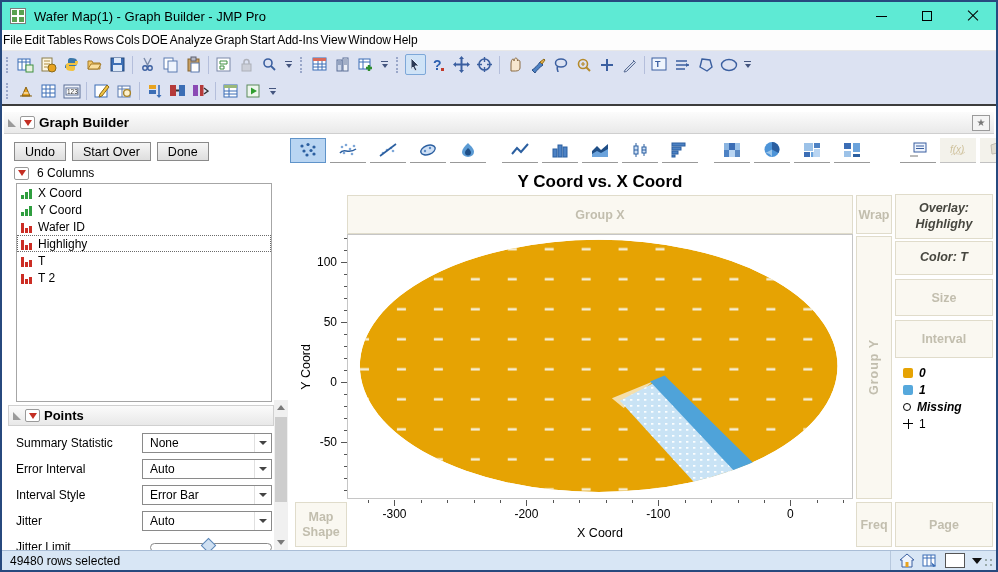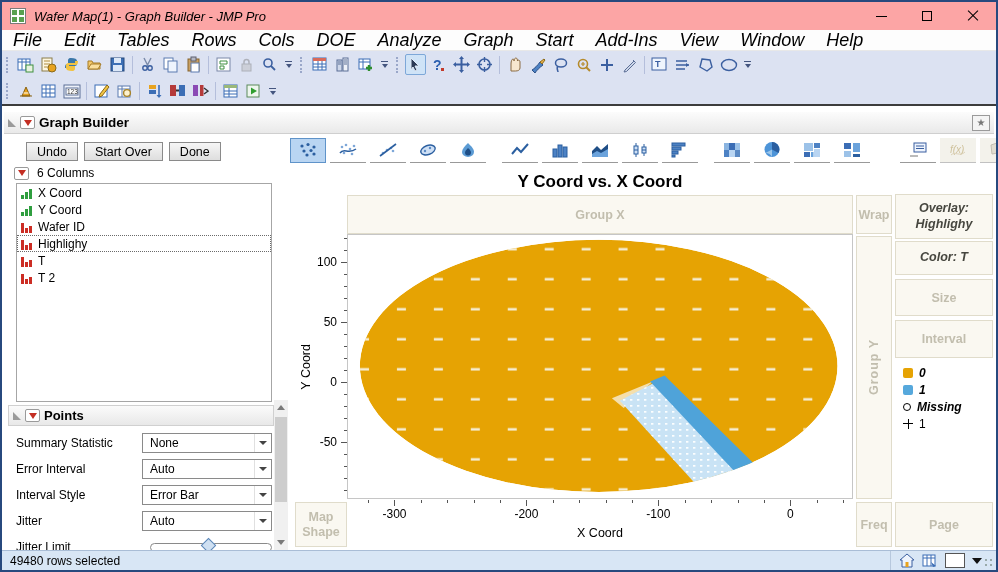--- a/index.html
+++ b/index.html
@@ -1,38 +1,38 @@
 <!DOCTYPE html>
 <html><head>
 <meta charset="utf-8">
 <style>
   * { margin:0; padding:0; box-sizing:border-box; }
   html,body { font-family:"Liberation Sans",sans-serif; }
   #app { position:relative; width:998px; height:572px; background:#fff;
          border:2px solid #27497e; overflow:hidden; font-size:12px; color:#000; }
 
   
-  .titlebar { position:absolute; left:0; top:0; width:994px; height:28px; background:#fca5a5;
-              display:flex; align-items:center;font-style:italic; }
+  .titlebar { position:absolute; left:0; top:0; width:994px; height:28px; background:#5eead4;
+              display:flex; align-items:center; }
   .app-icon { width:16px; height:16px; margin:0 8px 0 8px; border:1px solid #7a7a7a; background:#fff;
               display:grid; grid-template-columns:1fr 1fr; grid-template-rows:1fr 1fr; gap:2px; padding:1px; }
   .app-icon i { background:#59a14f; }
   .titletext { font-size:13px; }
   .wincontrols { margin-left:auto; display:flex; height:100%; }
   .winbtn { width:46px; height:100%; display:flex; align-items:center; justify-content:center; }
   .glyph-min { width:11px; height:1px; background:#000; }
   .glyph-max { width:10px; height:10px; border:1px solid #000; }
   .glyph-close { position:relative; width:12px; height:12px; }
   .glyph-close::before,.glyph-close::after { content:""; position:absolute; left:-1px; top:5px; width:14px; height:1px; background:#000; }
   .glyph-close::before { transform:rotate(45deg); } .glyph-close::after { transform:rotate(-45deg); }
 
   
   .menubar { position:absolute; left:0; top:28px; width:994px; height:21px; background:#fdfdfd;
              display:flex; align-items:center; border-bottom:1px solid #e8e8e8; }
-  .menuitem { padding:2px 11px; font-size:18px;font-style:italic; }
+  .menuitem { padding:2px 1px; font-size:12px; }
 
   
   .tb { position:absolute; left:0; width:994px; background:#dce2f2; display:flex; align-items:center; }
   .tb1 { top:49px; height:27px; } .tb2 { top:76px; height:26px; }
   .tbsep-dark { position:absolute; left:0; top:102px; width:994px; height:2px; background:#3c3c3c; }
   .grip { width:5px; height:16px; border-left:2px dotted #9aa7c9; margin:0 3px 0 4px; }
   .vsep { width:1px; height:18px; background:#b4bedb; margin:0 3px; }
   .ticon { width:21px; height:21px; margin:0 1px; display:flex; align-items:center; justify-content:center;
            border-radius:2px; font-size:13px; }
   .ticon svg { display:block; }
@@ -49,21 +49,21 @@
                display:flex; align-items:center; }
   .tri-outline { width:0; height:0; border-bottom:8px solid #9a9a9a; border-right:8px solid transparent; margin:0 4px 0 4px; }
   .redtri-btn { width:15px; height:13px; background:#fff; border:1px solid #9a9a9a; border-radius:2px;
                 display:flex; align-items:center; justify-content:center; margin-right:4px; }
   .redtri-btn i { width:0; height:0; border-left:4px solid transparent; border-right:4px solid transparent; border-top:6px solid #c42f24; }
   .gb-title { font-weight:bold; font-size:13.5px; }
   .fav-btn { margin-left:auto; margin-right:4px; width:18px; height:16px; border:1px solid #9a9a9a; background:#f4f4f4;
              color:#777; font-size:10px; display:flex; align-items:center; justify-content:center; }
 
   
-  .btnrow { position:absolute; left:12px; top:36px; display:flex; gap:6px;margin-left:12px; }
+  .btnrow { position:absolute; left:12px; top:36px; display:flex; gap:6px; }
   .jbtn { height:19px; padding:1px 10px; font-size:12.5px; background:linear-gradient(#f6f6f6,#dedede);
           border:1px solid #8a8a8a; }
   .colhdr { position:absolute; left:12px; top:60px; display:flex; align-items:center; gap:4px; }
   .listbox { position:absolute; left:14px; top:77px; width:256px; height:219px; background:#fff; border:1px solid #a6a6a6; overflow:hidden; }
   .colitem { height:17px; display:flex; align-items:center; gap:5px; padding:0 3px; border:1px solid transparent; }
   .colitem.sel { border:1px dotted #6a6a6a; }
   .colitem svg { flex:0 0 auto; }
 
   .points-hdr { position:absolute; left:6px; top:299px; width:266px; height:21px;
                 background:linear-gradient(#fbfbfb,#e8e8e8); border:1px solid #d0d0d0;

